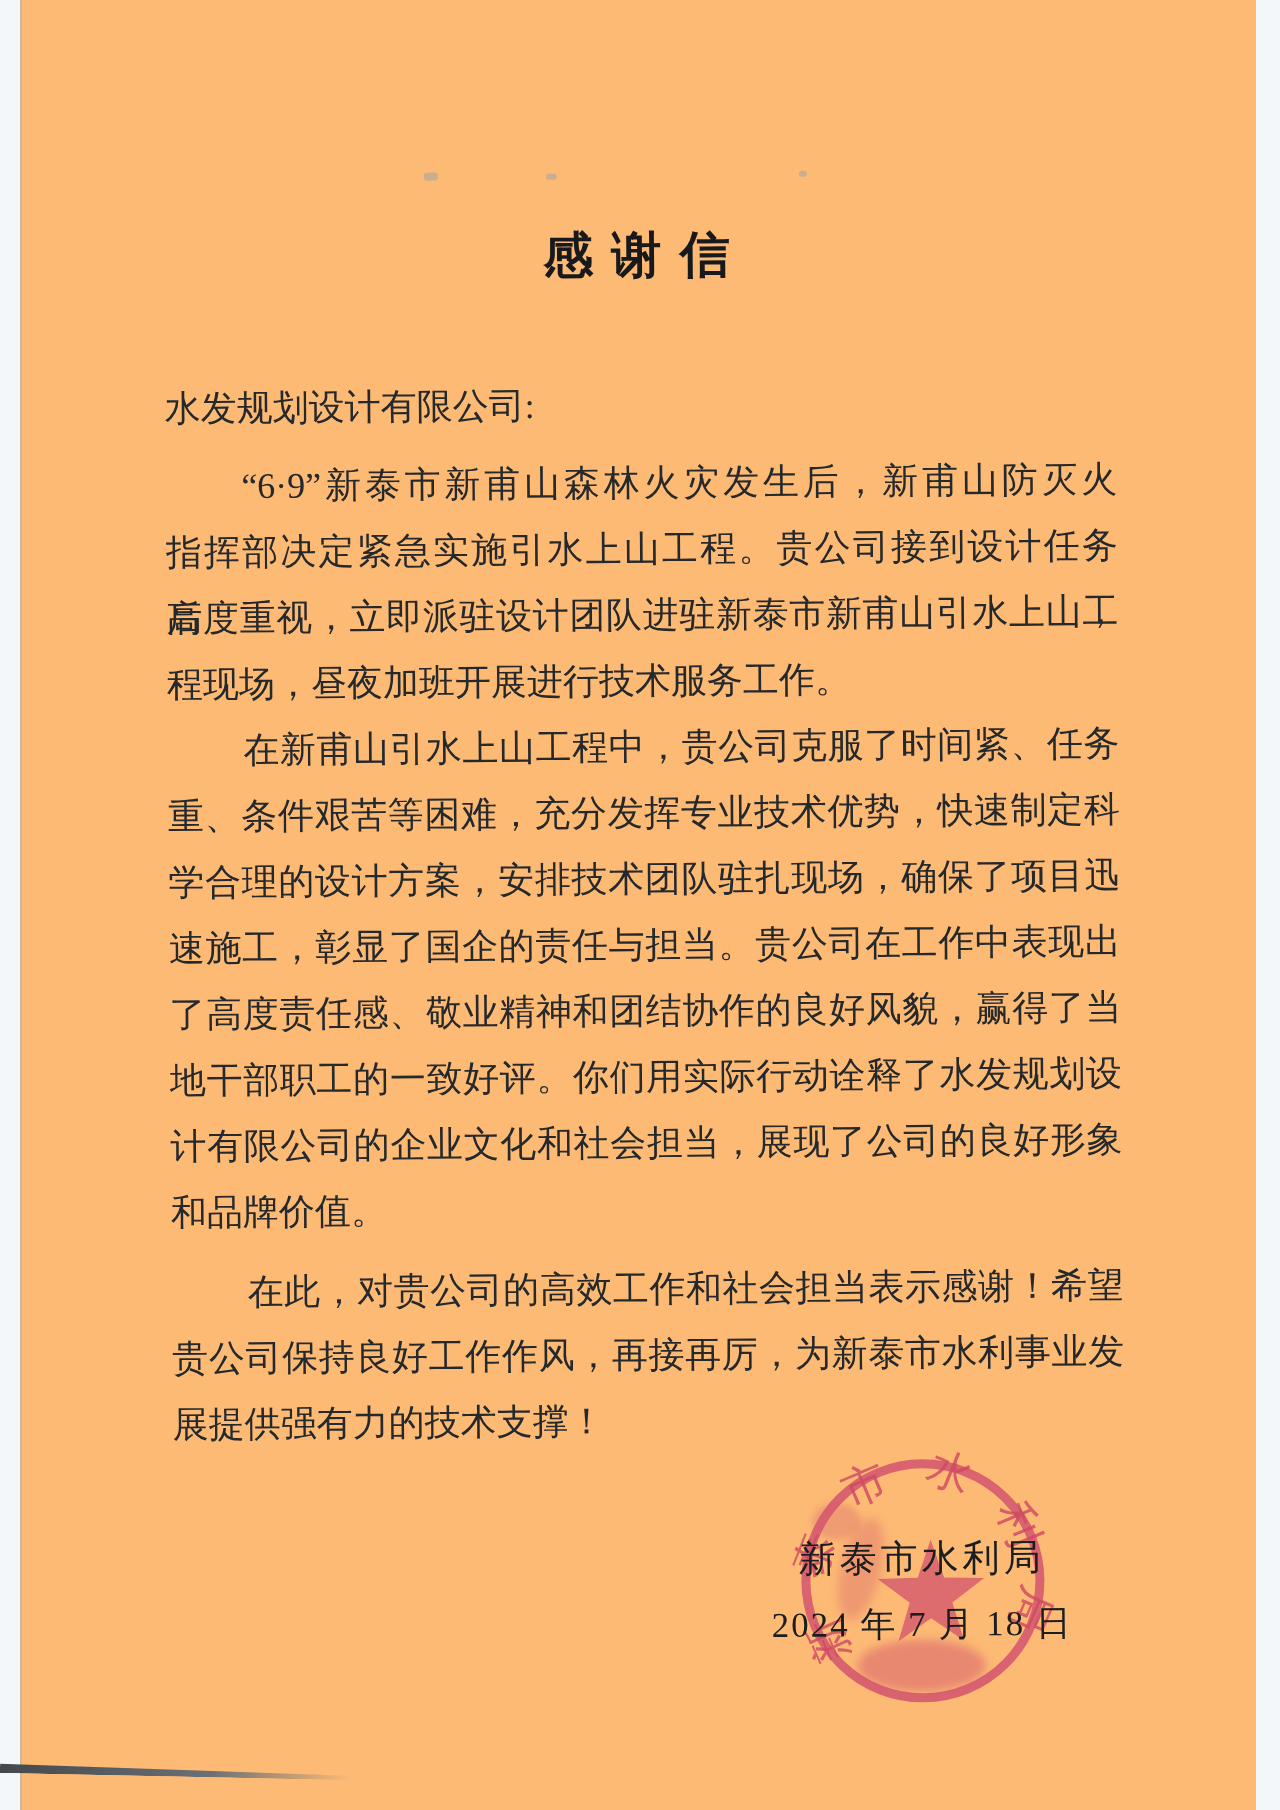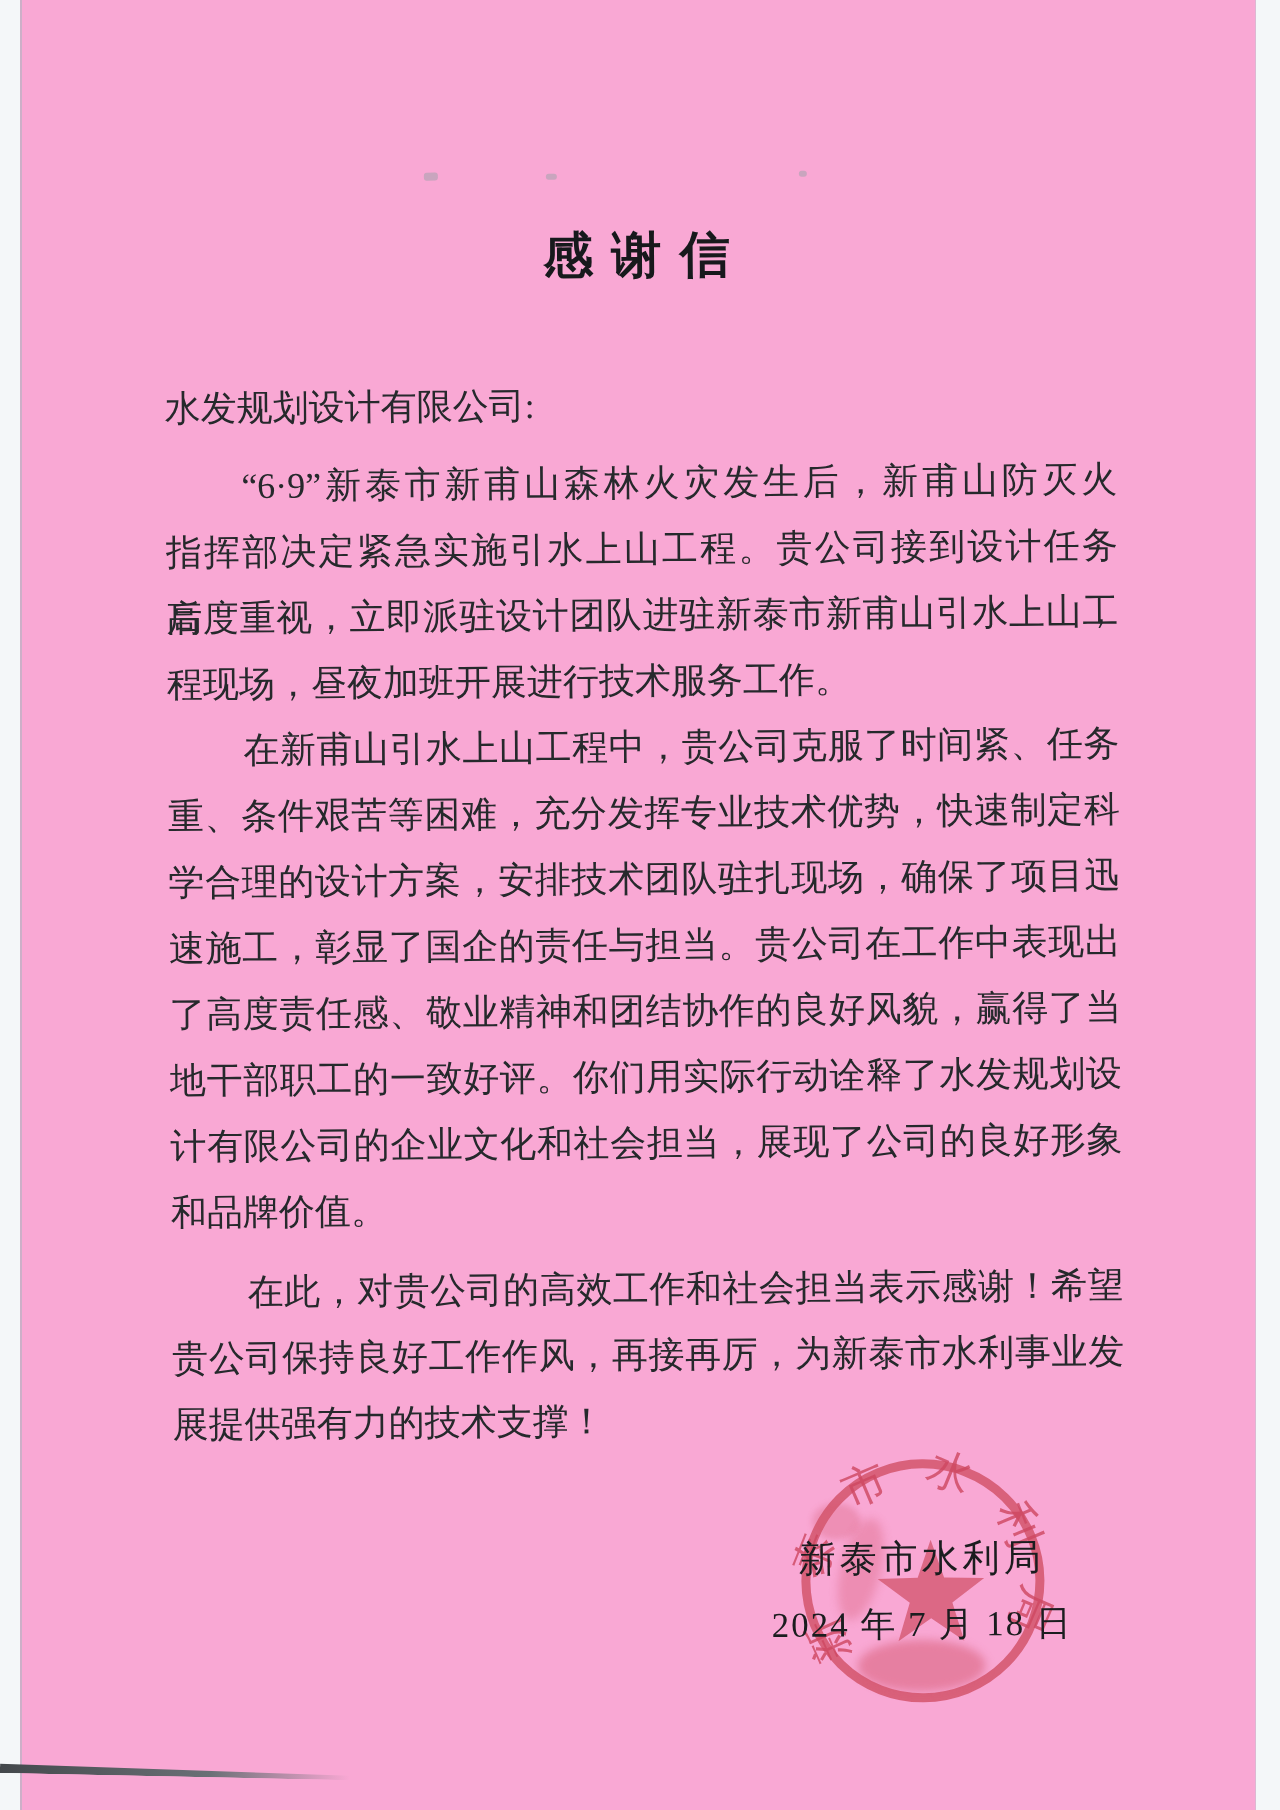--- a/index.html
+++ b/index.html
@@ -6,21 +6,21 @@
   body { background:#eef1f4; }
 
   .stage {
     position:relative; width:1280px; height:1810px;
     background:#f4f7f9; overflow:hidden;
     font-family:"Liberation Serif","DejaVu Serif",serif;
   }
 
   .paper {
     position:absolute; left:20px; top:0; width:1233px; height:1810px;
-    background:#f9a8d4;
+    background:#fdba74;
     border-left:2px solid rgba(170,182,192,0.55);
     border-right:1px solid rgba(190,200,208,0.5);
   }
 
   .tilt { position:absolute; inset:0; transform:rotate(-0.45deg); transform-origin:620px 320px; }
 
   .title {
     position:absolute; left:0; right:0; top:222px; margin:0;
     text-align:center; font-size:50px; font-weight:bold;
     color:#17191c; letter-spacing:3px;

